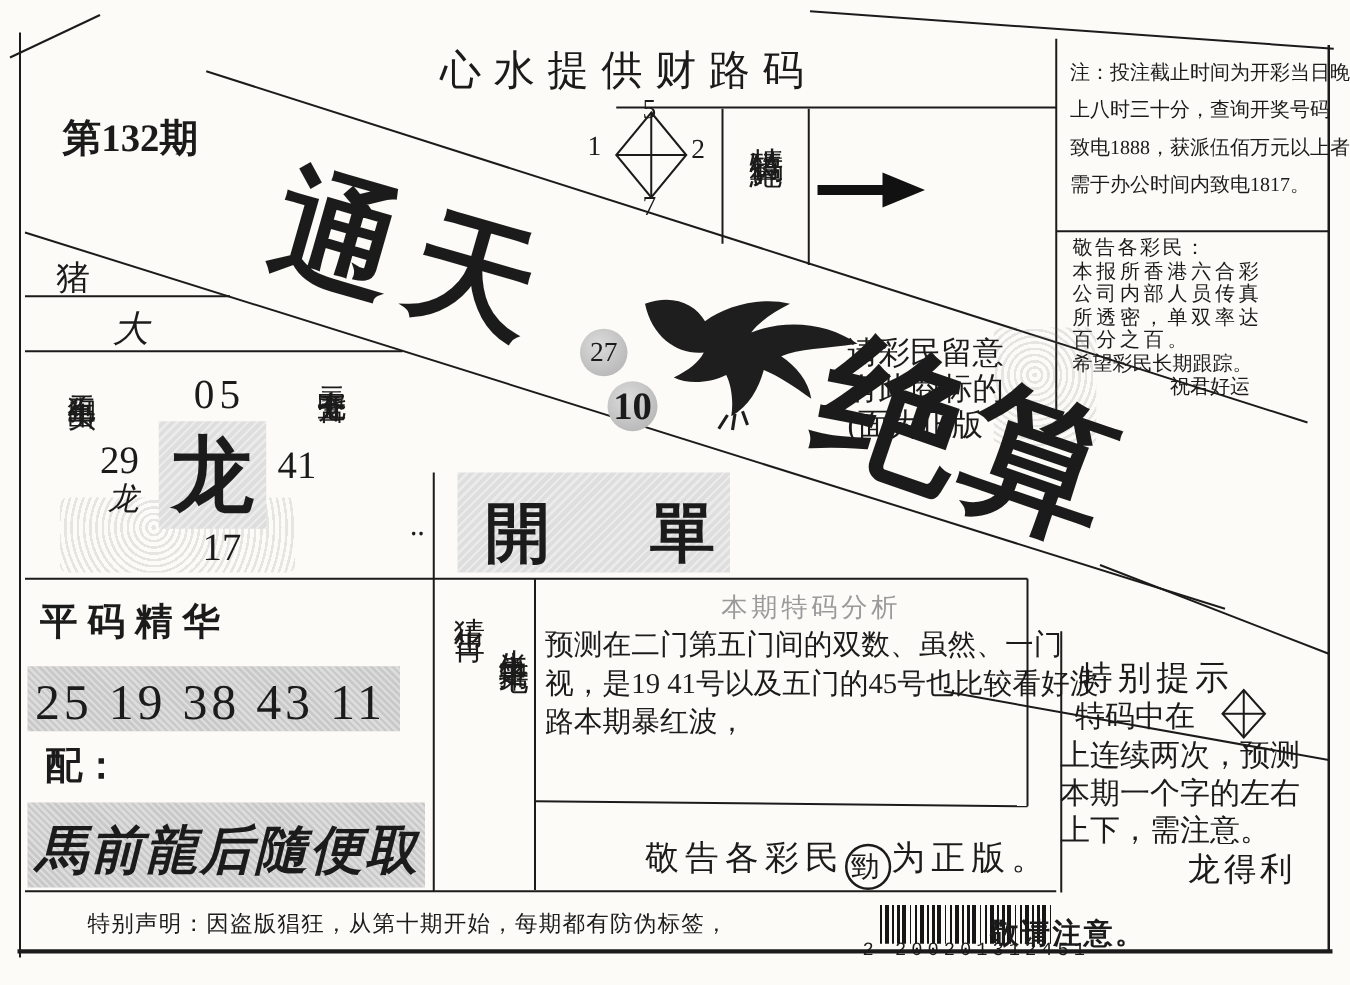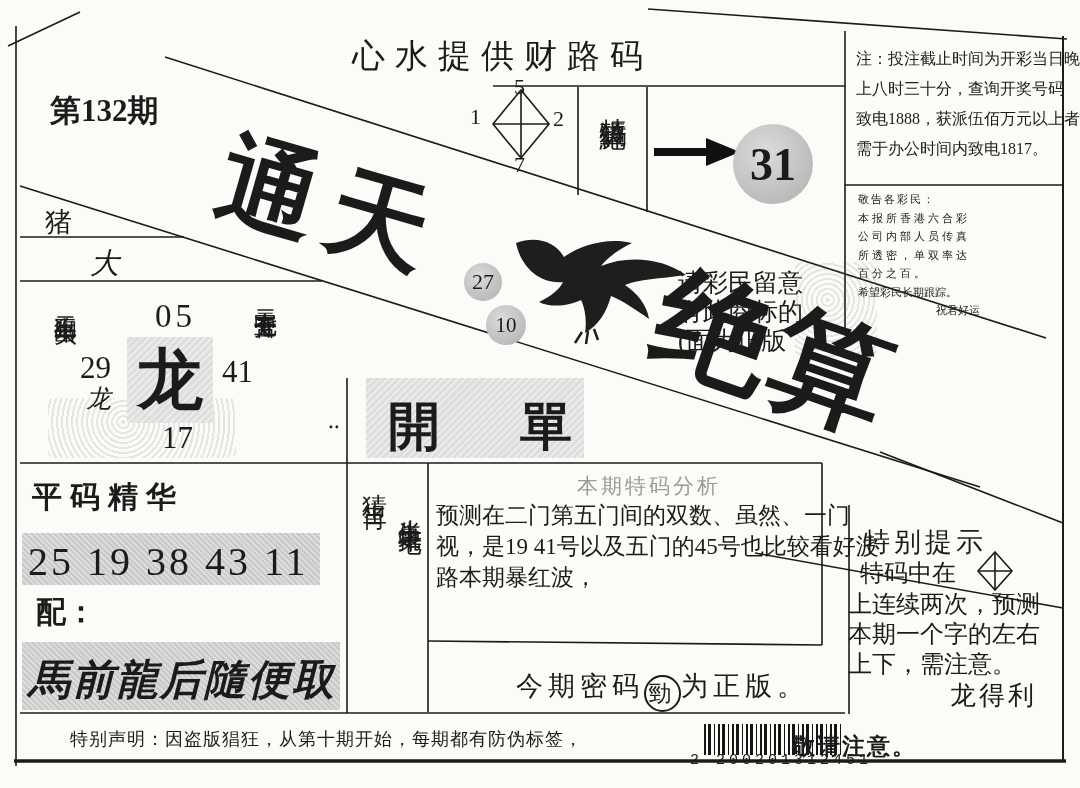--- a/index.html
+++ b/index.html
@@ -57,21 +57,21 @@
   <div class="abs" style="left:50px;top:90px;font-size:31px;font-weight:700;">第132期</div>
   <div class="abs" style="left:352px;top:34px;font-size:33px;letter-spacing:10px;">心水提供财路码</div>
 
   <div class="abs" style="left:856px;top:44px;font-size:16px;line-height:30px;">
     <div>注：投注截止时间为开彩当日晚</div>
     <div>上八时三十分，查询开奖号码</div>
     <div>致电1888，获派伍佰万元以上者，</div>
     <div>需于办公时间内致电1817。</div>
   </div>
 
-  <div class="abs" style="left:858px;top:190px;font-size:11px;line-height:18.5px;">
+  <div class="abs" style="left:858px;top:190px;font-size:16px;line-height:18.5px;">
     <div style="letter-spacing:2px;">敬告各彩民：</div>
     <div style="letter-spacing:3px;">本报所香港六合彩</div>
     <div style="letter-spacing:3px;">公司内部人员传真</div>
     <div style="letter-spacing:3px;">所透密，单双率达</div>
     <div style="letter-spacing:3px;">百分之百。</div>
     <div>希望彩民长期跟踪。</div>
     <div style="padding-left:78px;">祝君好运</div>
   </div>
 
   <svg style="left:490px;top:86px" width="62" height="76" viewBox="0 0 62 76">
@@ -84,32 +84,29 @@
   <div class="abs" style="left:514px;top:74px;font-size:22px;">5</div>
   <div class="abs" style="left:470px;top:104px;font-size:22px;">1</div>
   <div class="abs" style="left:553px;top:106px;font-size:22px;">2</div>
   <div class="abs" style="left:514px;top:152px;font-size:22px;">7</div>
 
   <div class="abs vtext" style="left:595px;top:96px;font-size:27px;letter-spacing:3px;">特碼算絕</div>
   <svg style="left:652px;top:136px" width="90" height="32" viewBox="0 0 90 32">
     <path d="M2,16 H58" stroke="#111" stroke-width="8"></path>
     <polygon points="54,2 88,16 54,30" fill="#111"></polygon>
   </svg>
-  <div class="abs circle" style="left:733px;top:124px;width:80px;height:80px;">
-    <span style="font-size:46px;font-weight:700;">31</span>
-  </div>
 
   <div class="abs stamp" style="left:795px;top:262px;width:82px;height:95px;"></div>
   <div class="abs stamp" style="left:48px;top:398px;width:188px;height:60px;"></div>
 
   <div class="abs circle" style="left:464px;top:263px;width:38px;height:38px;">
     <span style="font-size:22px;">27</span>
   </div>
   <div class="abs circle" style="left:486px;top:305px;width:40px;height:40px;">
-    <span style="font-size:21px;">10</span>
+    <span style="font-size:31px;font-weight:bold;">10</span>
   </div>
   <svg style="left:498px;top:233px" width="205" height="115" viewBox="0 0 205 115">
     <path fill="#1e1e1e" d="M18,10 C40,2 58,10 66,24 C82,12 110,4 134,10 C120,17 109,25 103,33
       C130,22 164,25 188,42 C161,46 141,46 127,52 C139,60 149,72 151,86 C137,76 125,68 113,63
       C109,78 101,92 87,100 C89,88 87,75 83,67 C71,73 53,75 41,69 C53,63 61,57 65,49
       C45,51 24,38 18,10 Z"></path>
     <path stroke="#1e1e1e" stroke-width="2.5" fill="none" d="M84,99 l-7,11 M90,98 l-2,13 M96,96 l4,11"></path>
   </svg>
   <div class="abs" style="left:678px;top:268px;font-size:25px;line-height:29px;z-index:2;">
     <div>请彩民留意</div>
@@ -148,21 +145,21 @@
   <div class="abs vtext" style="left:394px;top:500px;font-size:24px;letter-spacing:2px;">生肖之中排第七</div>
 
   <div class="abs" style="left:577px;top:472px;font-size:21px;letter-spacing:3px;color:#9a9a9a;">本期特码分析</div>
   <div class="abs" style="left:436px;top:500px;font-size:23px;line-height:31px;">
     <div>预测在二门第五门间的双数、虽然、一门</div>
     <div>视，是19 41号以及五门的45号也比较看好波</div>
     <div>路本期暴红波，</div>
   </div>
 
   <div class="abs" style="left:516px;top:668px;font-size:27px;letter-spacing:5px;">
-    <span>今期密码</span><span class="codecircle">勁</span><span>为正版。</span>
+    <span>敬告各彩民</span><span class="codecircle">勁</span><span>为正版。</span>
   </div>
 
   <div class="abs" style="left:863px;top:524px;font-size:27px;letter-spacing:4px;">特别提示</div>
   <div class="abs" style="left:860px;top:557px;font-size:24px;">特码中在</div>
   <svg style="left:976px;top:550px" width="38" height="42" viewBox="0 0 38 42">
     <g stroke="#1b1b1b" stroke-width="1.6" fill="none">
       <polygon points="19,2 36,21 19,40 2,21"></polygon>
       <path d="M19,2 V40"></path>
         <path d="M2,21 H36"></path>
     </g>

